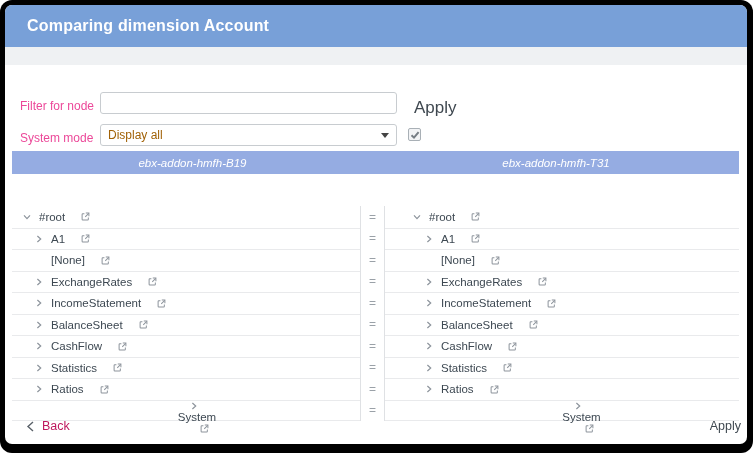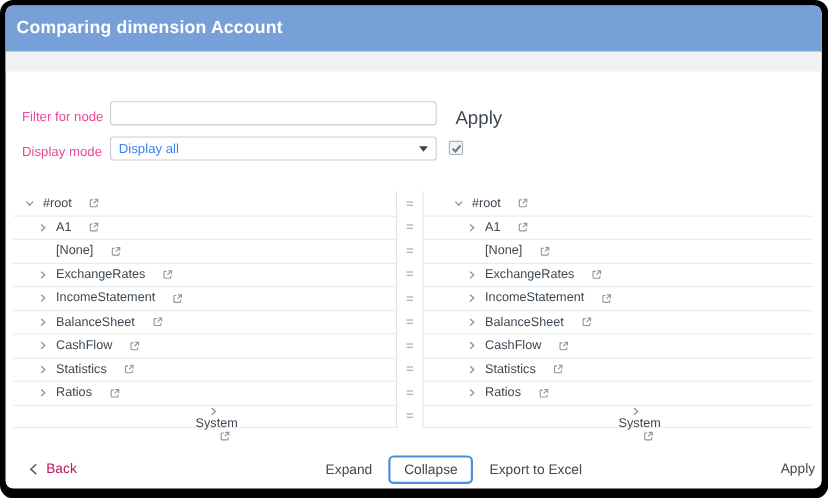--- a/index.html
+++ b/index.html
@@ -18,21 +18,21 @@
     background:#ffffff;
     border-radius:7px;
     overflow:hidden;
   }
 
   
   .titlebar{
     position:absolute;left:0;top:0;right:0;height:42px;
     background:var(--title-bar,#78a0d8);
     display:flex;align-items:center;
-    padding-left:10px;
+    padding-left:22px;
   }
   .titlebar .title{
     color:#ffffff;font-size:16px;font-weight:600;letter-spacing:.2px;
   }
   .substrip{
     position:absolute;left:0;top:42px;right:0;height:18px;
     background:#eff1f3;
   }
 
   
@@ -48,21 +48,21 @@
   .apply{
     position:absolute;left:409px;top:93px;
     font-size:17px;color:#3f4850;cursor:pointer;
   }
   .selectbox{
     position:absolute;left:95px;top:119px;width:297px;height:22px;
     border:1px solid #c8ccd0;border-radius:3px;background:#fff;
     display:flex;align-items:center;justify-content:space-between;
     padding:0 7px;cursor:pointer;
   }
-  .selectbox .sel-text{font-size:12px;color:#3b82f6;}
+  .selectbox .sel-text{font-size:12px;color:#a16207;}
   .caret{
     width:0;height:0;border-left:4px solid transparent;border-right:4px solid transparent;
     border-top:5px solid #444;
   }
   .checkbox{
     position:absolute;left:403px;top:123px;width:13px;height:13px;
     border:1px solid #a9b0b6;border-radius:2px;background:#f2f3f5;
     display:flex;align-items:center;justify-content:center;cursor:pointer;
   }
   .checkbox svg{width:10px;height:10px;stroke:#767d84;stroke-width:2;fill:none;}
@@ -78,21 +78,21 @@
     display:flex;align-items:center;
   }
   .theader .hcell{
     color:#ffffff;font-size:11.5px;font-style:italic;text-align:center;
   }
   .theader .hcell.lft{width:361px;}
   .theader .hcell.rgt{flex:1;}
 
   .rows{position:absolute;left:7px;top:169px;width:727px;}
   .trow{display:flex;height:21.5px;}
-  .cell{display:flex;align-items:center;height:100%;}
+  .cell{display:flex;align-items:center;height:100%;margin-top:32px;}
   .cell.left{width:348px;border-top:1px solid #e9eaec;}
   .cell.mid{
     width:25px;justify-content:center;
     border-left:1px solid #dfe1e4;border-right:1px solid #dfe1e4;
   }
   .cell.right{flex:1;border-top:1px solid #e9eaec;}
   .trow:first-child .cell.left,.trow:first-child .cell.right{border-top:none;}
   .trow:last-child .cell.left,.trow:last-child .cell.right{border-bottom:1px solid #e9eaec;flex-direction:column;}
 
   .chev{width:10px;height:10px;margin-right:7px;flex:0 0 auto;display:inline-flex;}
@@ -137,32 +137,36 @@
 
     <div class="titlebar">
       <span class="title">Comparing dimension Account</span>
     </div>
     <div class="substrip"></div>
 
     <span class="fieldlabel" style="top:94px;">Filter for node</span>
     <input class="filter-input" value="" style="">
     <span class="apply">Apply</span>
 
-    <span class="fieldlabel" style="top:126px;">Display mode</span>
+    <span class="fieldlabel" style="top:126px;">System mode</span>
     <div class="selectbox">
       <span class="sel-text">Display all</span>
       <span class="caret"></span>
     </div>
 
     <span class="checkbox">
       <svg viewBox="0 0 10 10">
           <path d="M1.5 5.2 L4 7.6 L8.6 2.2"></path>
         </svg>
     </span>
 
+    <div class="theader">
+      <span class="hcell lft">ebx-addon-hmfh-B19</span>
+      <span class="hcell rgt">ebx-addon-hmfh-T31</span>
+    </div>
 
     <div class="rows" id="rows">
   <div class="trow">
     <div class="cell left" style="padding-left: 10px;">
       <span class="chev expanded">
         <svg class="c-down" viewBox="0 0 10 10">
                 <path d="M2 3.3 L5 6.6 L8 3.3"></path>
               </svg>
 
       </span>
@@ -536,21 +540,16 @@
 </div>
 
     <div class="footer-back">
       <span class="bchev">
         <svg viewBox="0 0 9 11">
             <path d="M7 1 L2 5.5 L7 10"></path>
           </svg>
       </span>
       <span class="btext">Back</span>
     </div>
-    <div class="footer-center">
-      <span class="flink">Expand</span>
-      <button class="collapse-btn">Collapse</button>
-      <span class="flink">Export to Excel</span>
-    </div>
     <span class="footer-close">Apply</span>
 
   </div>
 </div>
 
 </body></html>

